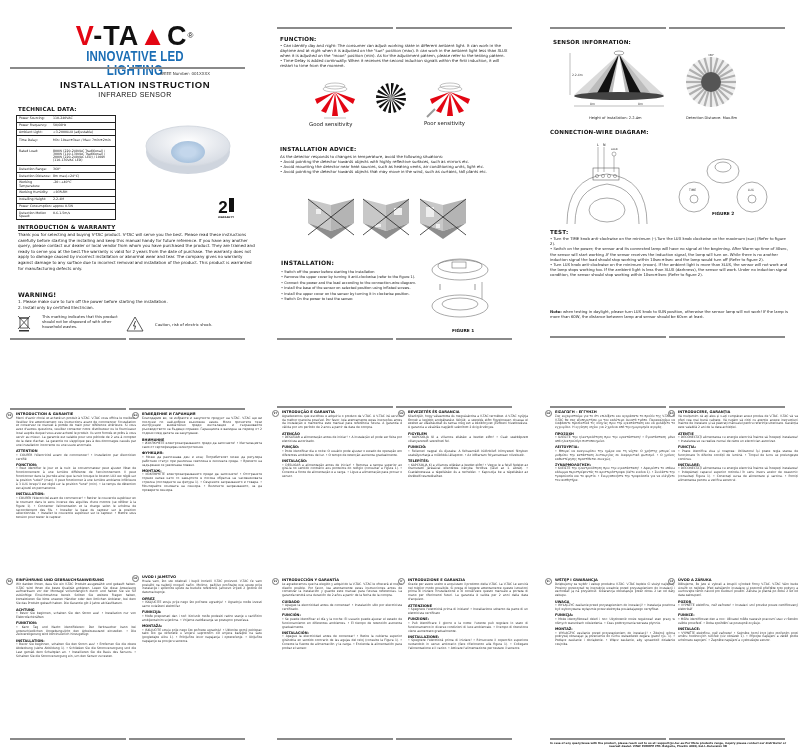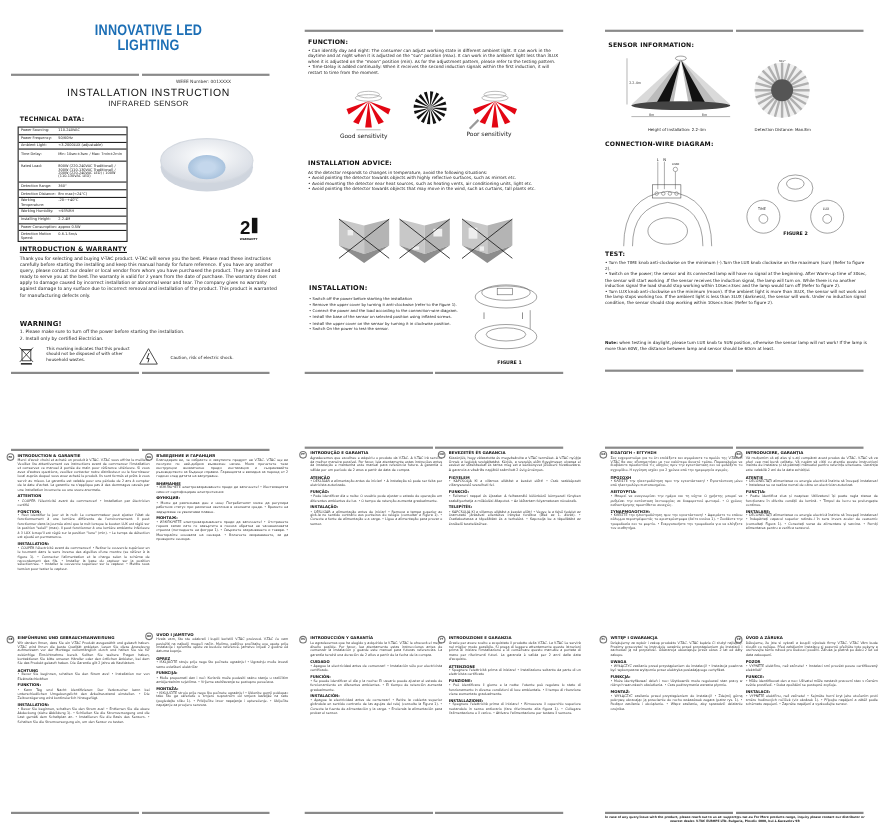--- a/index.html
+++ b/index.html
@@ -7,21 +7,21 @@
 body{font-family:"DejaVu Sans",sans-serif;color:#111;position:relative}
 .abs{position:absolute}
 .rule{position:absolute;height:2px;background:#8a8a8a}
 .rule.split{background:linear-gradient(90deg,#8a8a8a 0 49.5%,#fff 49.5% 50.5%,#8a8a8a 50.5% 100%)}
 .logo{left:70px;top:22px;width:130px;text-align:center}
 .logo-main{font-family:"Liberation Sans",sans-serif;font-weight:700;font-size:27px;letter-spacing:1px;color:#111;line-height:28px}
 .logo-main .v{color:#e30613}
 .logo-main sup{font-size:8px;font-weight:400;vertical-align:top}
 .logo-sub{font-family:"Liberation Sans",sans-serif;font-weight:700;font-size:11.5px;color:#1b6eb5;letter-spacing:0.2px;margin-top:1px;transform:scaleY(1.2)}
 .weee{left:160px;top:71px;font-size:4px;color:#333}
-.title1{left:0;width:270px;top:79px;text-align:center;font-family:"Liberation Sans",sans-serif;font-weight:400;font-size:9.5px;letter-spacing:0.6px}
+.title1{left:0;width:270px;top:79px;text-align:center;font-family:"Liberation Sans",sans-serif;font-weight:700;font-size:9.5px;letter-spacing:0.6px}
 .title2{left:0;width:270px;top:91px;text-align:center;font-family:"Liberation Sans",sans-serif;font-size:7px;letter-spacing:0.4px}
 .h{font-family:"DejaVu Sans",sans-serif;font-weight:700;font-size:5.6px;letter-spacing:0.2px}
 .p{font-size:4.1px;line-height:5.6px;color:#222}
 .spec{left:16px;top:115px;width:100px;border:1px solid #222}
 .spec .row{border-bottom:1px solid #222;font-size:3.2px;line-height:3.2px;padding:1.3px 2px;display:flex;color:#222}
 .spec .row:last-child{border-bottom:none}
 .spec .k{width:34px;flex:none}
 .spec .v{flex:1}
 .sensor-img{left:138px;top:118px;width:100px;height:62px}
 .badge{left:215px;top:198px;width:22px;height:22px;text-align:center}
@@ -34,20 +34,21 @@
 .lang-block .ls{font-weight:700;font-size:3.4px;line-height:4.4px;margin-left:10px;margin-top:1.5px}
 .flag{position:absolute;left:0;top:0;width:7px;height:7px;border-radius:50%;border:1px solid #777;font-size:2.4px;font-weight:700;text-align:center;line-height:5px;color:#333}
 svg{display:block}
 .fig-label{font-weight:700;font-size:4.3px}
 .caption{font-size:4.2px;color:#222}
 </style>
 </head>
 <body>
 
 <div class="abs logo">
+  <div class="logo-main"><span class="v">V</span><span>-TA</span><span class="v">▲</span><span>C</span><sup>®</sup></div>
   <div class="logo-sub">INNOVATIVE LED LIGHTING</div>
 </div>
 <div class="rule split" style="left:10px;top:67px;width:235px"></div>
 <div class="abs weee">WEEE Number: 001XXXX</div>
 <div class="abs title1">INSTALLATION INSTRUCTION</div>
 <div class="abs title2">INFRARED SENSOR</div>
 
 <div class="abs h" style="left:18px;top:106px">TECHNICAL DATA:</div>
 <div class="abs spec">
   <div class="row">

